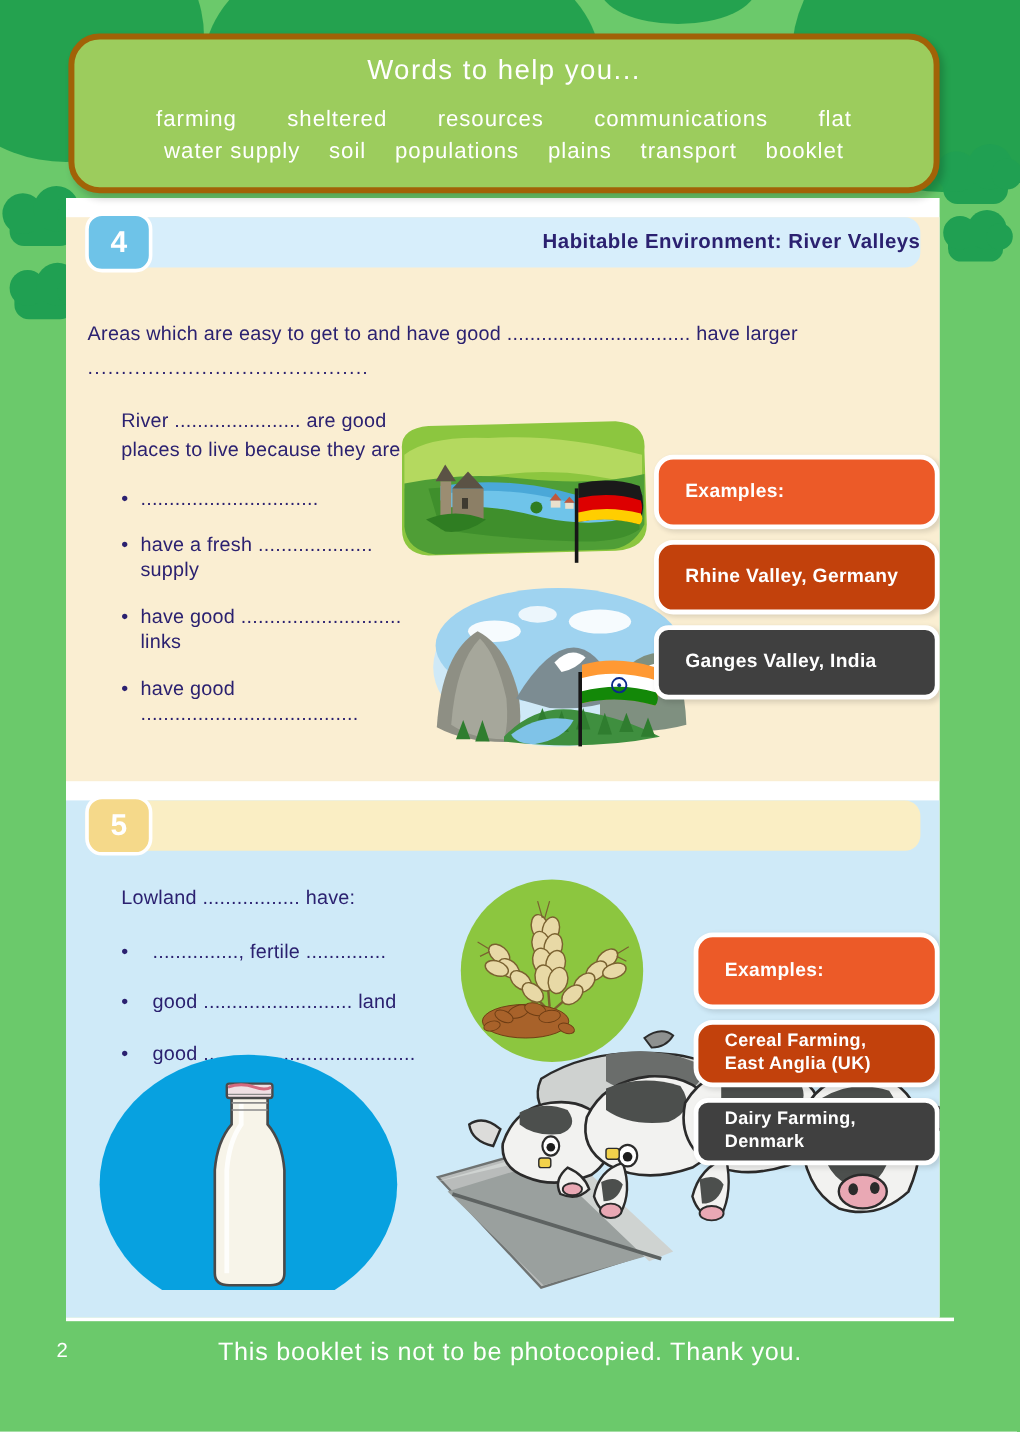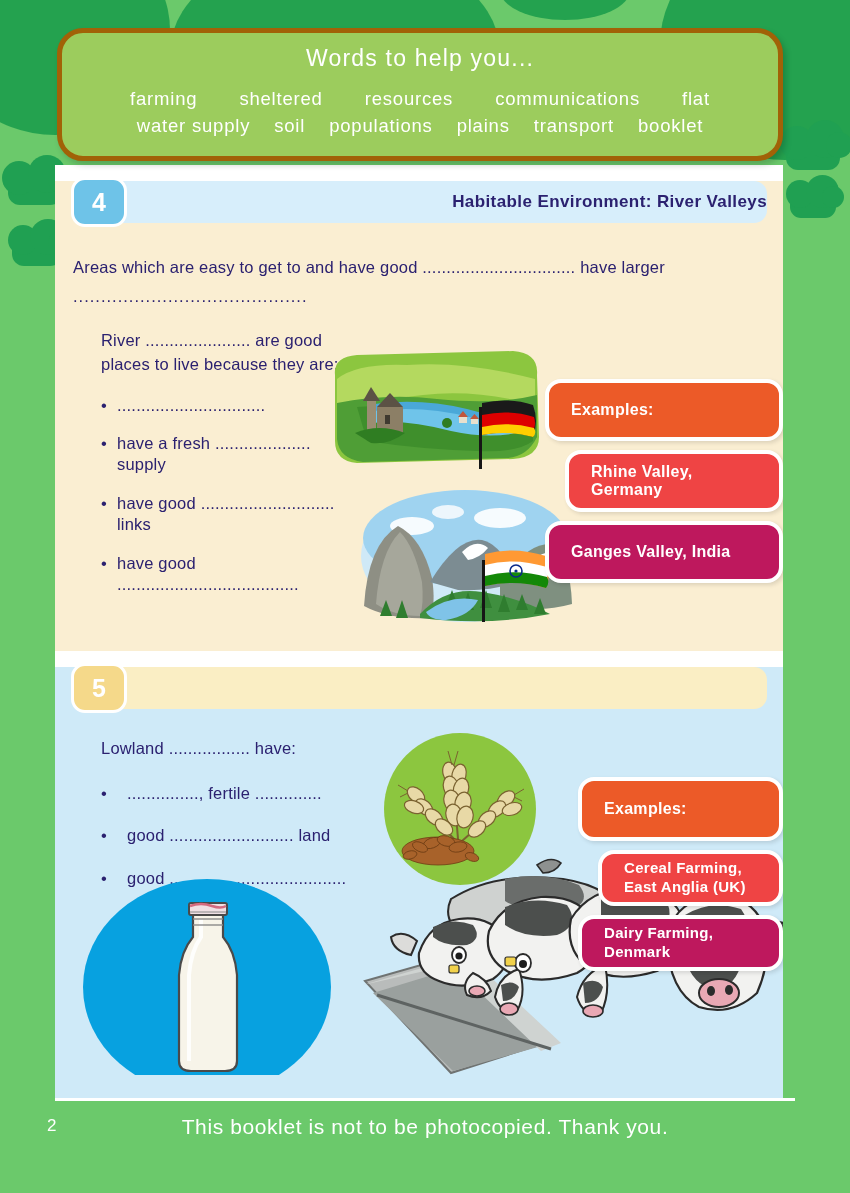--- a/index.html
+++ b/index.html
@@ -109,21 +109,21 @@
     font-size: 17px;
     font-weight: bold;
     letter-spacing: .4px;
   }
 
   
   .txt { color: #2b2170; font-size: 16.5px; letter-spacing: .2px; margin-left: 28px; }
   .dots { letter-spacing: 1px; }
 
   .intro {
-    margin: 30px 26px 0 18px;
+    margin: 41px 26px 0 18px;
     line-height: 1.75;
   }
 
   .two-col { display: flex; margin-top: 18px; }
   .col-left { width: 300px; padding-left: 18px; }
   .lead { line-height: 1.45; }
   .bullets { margin-top: 18px; }
   .bullet { display: flex; margin-bottom: 17px; line-height: 1.3; }
   .bullet .dot { width: 16px; flex: none; }
 
@@ -141,22 +141,22 @@
     color: #ffffff;
     font-size: 16px;
     font-weight: bold;
     display: flex;
     align-items: center;
     padding: 0 22px;
     box-shadow: 2px 2px 4px rgba(0,0,0,.12);
     letter-spacing: .3px;
   }
   .pill.orange { background: #ec5a28; margin-top: 48px; }
-  .pill.green  { background: #ef4444; margin-left: 20px; }
-  .pill.blue   { background: #be185d; }
+  .pill.green  { background: #c2410c; }
+  .pill.blue   { background: #404040; border-radius: 12px; }
   .pill small { display: block; font-size: 15px; line-height: 1.25; font-weight: bold; }
 
   
   .pills-4 { right: 0; top: 150px; width: 238px; }
   .pills-4 .pill { height: 62px; }
 
   
   .pills-5 { right: 0; top: 62px; width: 205px; }
   .pills-5 .pill.orange { height: 64px; }
   .pills-5 .pill.green, .pills-5 .pill.blue { height: 56px; }

